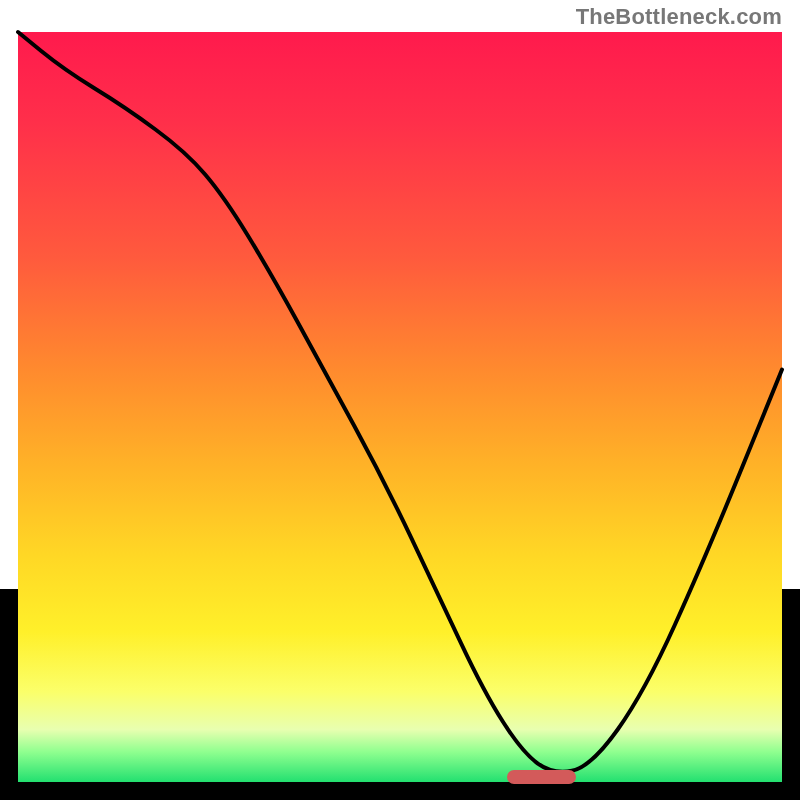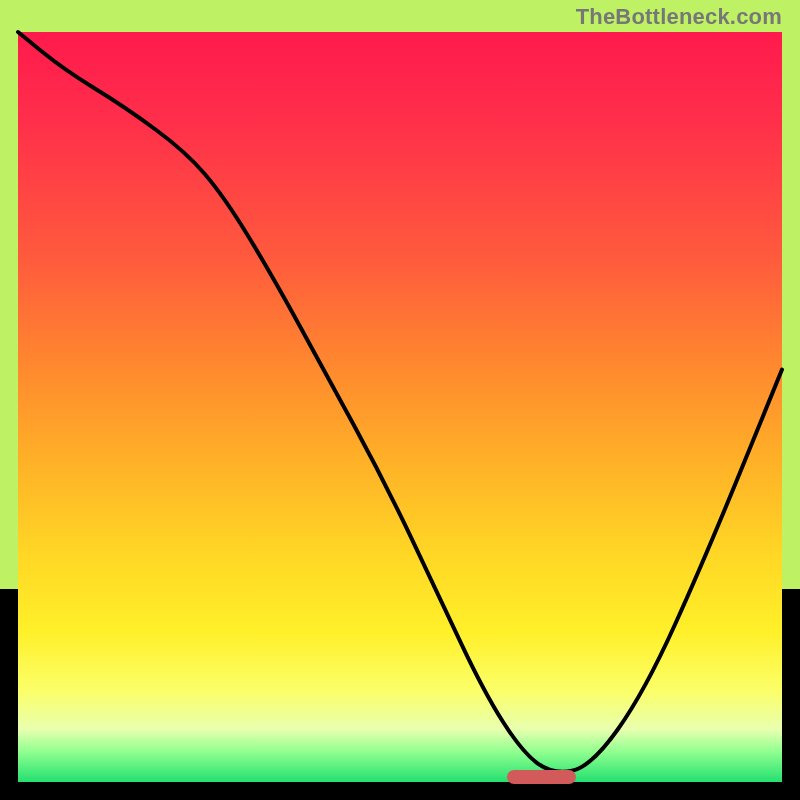--- a/index.html
+++ b/index.html
@@ -8,21 +8,21 @@
     width: 800px;
     height: 800px;
     background: #000;
     font-family: Arial, Helvetica, sans-serif;
     overflow: hidden;
   }
   .frame {
     position: relative;
     width: 800px;
     height: 589px;
-    background: #bef264;
+    background: #ffffff;
   }
   .plot-area {
     position: absolute;
     left: 18px;
     top: 32px;
     width: 764px;
     height: 750px;
     
     background: linear-gradient(
       to bottom,

